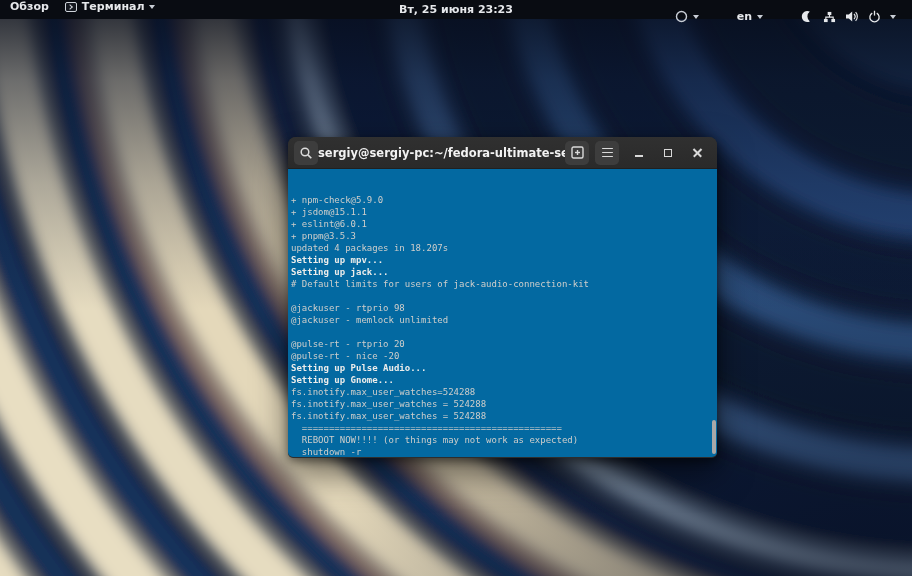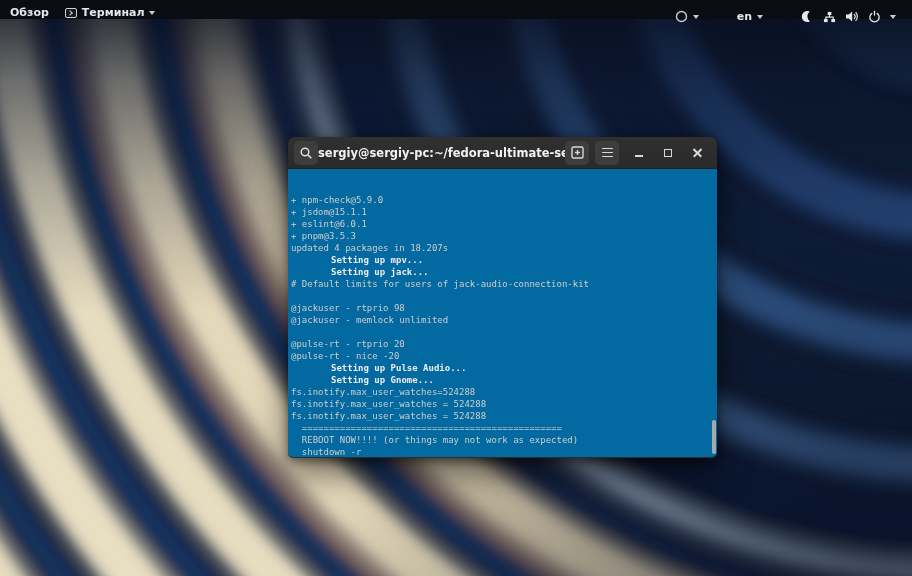--- a/index.html
+++ b/index.html
@@ -12,21 +12,21 @@
   .wallpaper svg { position:absolute; inset:0; }
   .wall-shade { position:absolute; inset:0;
     background:
       radial-gradient(ellipse at 97% 108%, rgba(6,12,28,0.65) 0%, rgba(6,12,28,0) 46%),
       linear-gradient(180deg, rgba(7,13,28,0.88) 0%, rgba(9,18,40,0.55) 14%,
                       rgba(10,20,44,0.26) 32%, rgba(10,20,44,0) 54%);
   }
 
   
   .topbar { position:absolute; top:0; left:0; right:0; height:19px;
-    background:#090c12; color:#e6e8eb; display:flex; align-items:flex-end;
+    background:#090c12; color:#e6e8eb; display:flex; align-items:flex-start;
     font-size:11px; font-weight:bold; padding:0 8px; z-index:30; }
   .tb-left { display:flex; align-items:center; gap:12px; }
   .tb-btn { display:flex; align-items:center; gap:5px; color:#e6e8eb;
     background:none; border:none; font:inherit; cursor:default; padding:0 2px; }
   .caret { width:0; height:0; border-left:3.5px solid transparent;
     border-right:3.5px solid transparent; border-top:4px solid #c9ced6; margin-top:1px; }
   .tb-clock { position:absolute; left:50%; transform:translateX(-50%); top:0;
     height:19px; display:flex; align-items:center; }
   .tb-right { position:absolute; right:14px; top:0; height:33px;
     display:flex; align-items:center; gap:34px; }
@@ -58,21 +58,21 @@
   .close-glyph { position:relative; width:10px; height:10px; }
   .close-glyph::before,.close-glyph::after { content:""; position:absolute; left:-0.5px; top:4.3px;
     width:11px; height:1.6px; background:#d9d9d9; }
   .close-glyph::before { transform:rotate(45deg); } .close-glyph::after { transform:rotate(-45deg); }
 
   .term-body { position:relative; height:288px; background:#0369a1; overflow:hidden;
     border-radius:0 0 5px 5px; padding:1px 0 0 3px; cursor:text;
     font-family:"DejaVu Sans Mono","Liberation Mono",monospace;
     font-size:9px; line-height:12px; color:#cfcecb; white-space:pre; }
   .tline { height:12px; }
-  .tline.bold { font-weight:bold; color:#ededeb;margin-left:40px; }
+  .tline.bold { font-weight:bold; color:#ededeb; }
   .scroll-thumb { position:absolute; right:1px; bottom:3px; width:4px; height:34px;
     background:#a8a8a8; border-radius:2px; }
   .icon-svg { display:block; }
 </style>
 </head>
 <body>
 
 <div class="screen">
 
   <div class="wallpaper">
@@ -116,20 +116,23 @@
       <button class="tb-btn">
         <span>Обзор</span>
       </button>
       <button class="tb-btn">
         <span class="term-glyph"></span>
         <span>Терминал</span>
         <span class="caret"></span>
       </button>
     </div>
 
+    <button class="tb-btn tb-clock">
+      <span>Вт, 25 июня 23:23</span>
+    </button>
 
     <div class="tb-right">
       <button class="tb-btn">
         <svg class="icon-svg" width="13" height="13" viewBox="0 0 13 13">
           <circle cx="6.5" cy="6.5" r="5" fill="none" stroke="#c9ced6" stroke-width="1.4"></circle>
         </svg>
         <span class="caret"></span>
       </button>
       <button class="tb-btn">
         <span>en</span>

